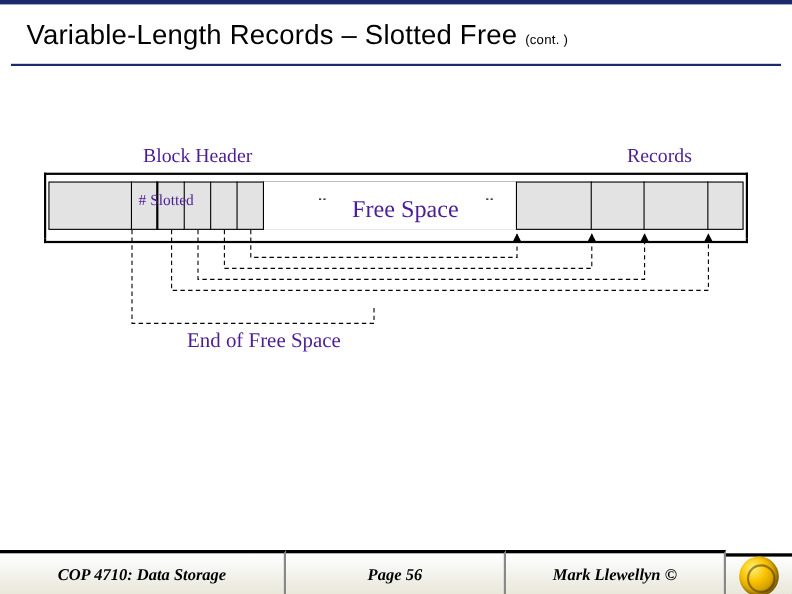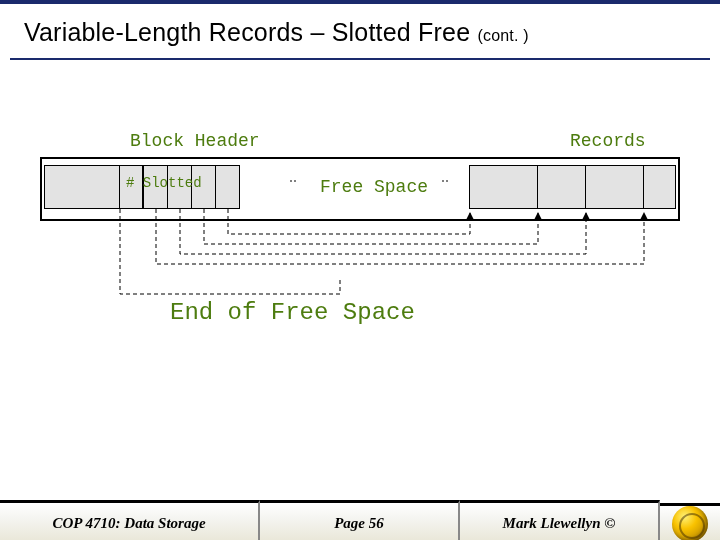--- a/index.html
+++ b/index.html
@@ -18,21 +18,21 @@
     position: relative;
   }
   .title {
     font-family: Arial, Helvetica, sans-serif;
     font-size: 25px;
     color: #000;
     padding: 14px 24px 4px 24px;
     letter-spacing: 0.2px;
   }
   .title .cont {
-    font-size: 16px;
+    font-size: 12px;
     text-align: center;
   }
   .rule {
     position: absolute;
     left: 10px;
     right: 10px;
     top: 54px;
     height: 2px;
     background: #1a2a6c;
   }
@@ -96,31 +96,31 @@
     border-right: 1px solid #000;
   }
   .rec1 { left: 430px; width: 68px; }
   .rec2 { left: 498px; width: 48px; }
   .rec3 { left: 546px; width: 58px; }
   .rec4 { left: 604px; width: 31px; border-right: none; }
 
   
   .lbl {
     position: absolute;
-    font-family: Liberation Mono, monospace;
+    font-family: Liberation Serif, serif;
     font-size: 18px;
-    color: #4d7c0f;
+    color: #4c1d95;
     white-space: nowrap;
   }
   .lbl-bh { left: 90px; top: 12px; }
   .lbl-rec { left: 490px; top: 12px; margin-left: 40px; }
   .lbl-sl { left: -28px; top: 44px; line-height: 20px; }
   .lbl-ent { left: 86px; top: 56px; font-size: 14px; }
-  .lbl-fs { left: 280px; top: 58px; font-size: 18px; }
-  .lbl-eofs { left: 130px; top: 180px; font-size: 24px; }
+  .lbl-fs { left: 280px; top: 58px; font-size: 22px; }
+  .lbl-eofs { left: 130px; top: 180px; font-size: 19px; }
 
   
   .svglayer {
     position: absolute;
     left: 0; top: 0; width: 640px; height: 210px;
     pointer-events: none;
   }
   .arrowhead {
     fill: #000;
   }

